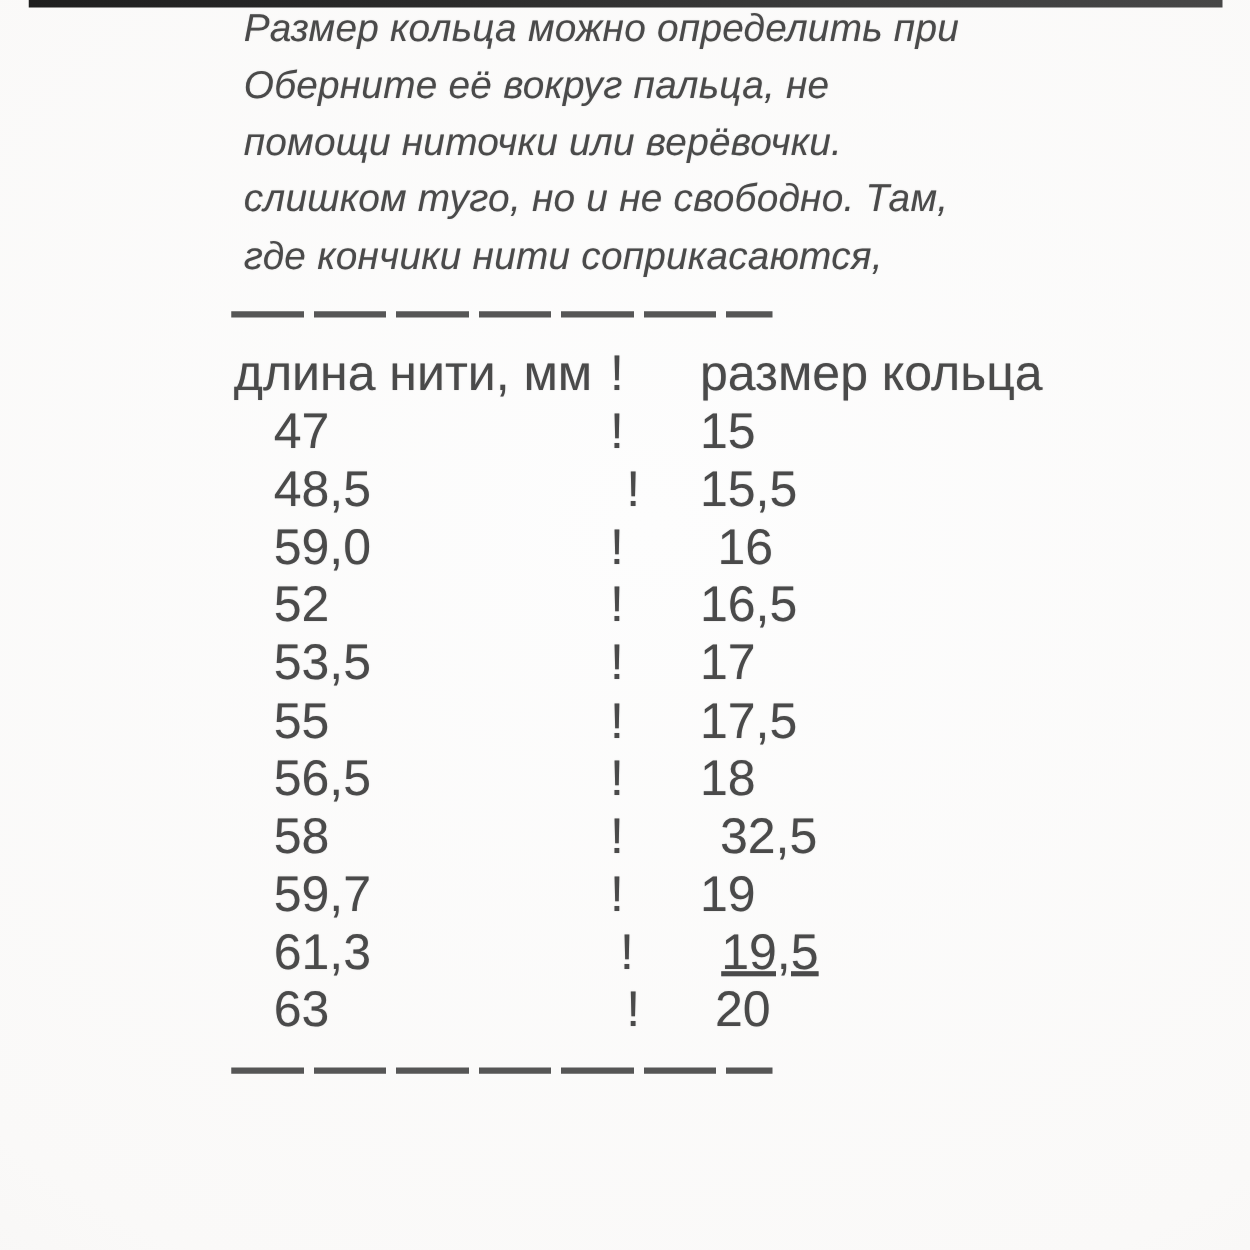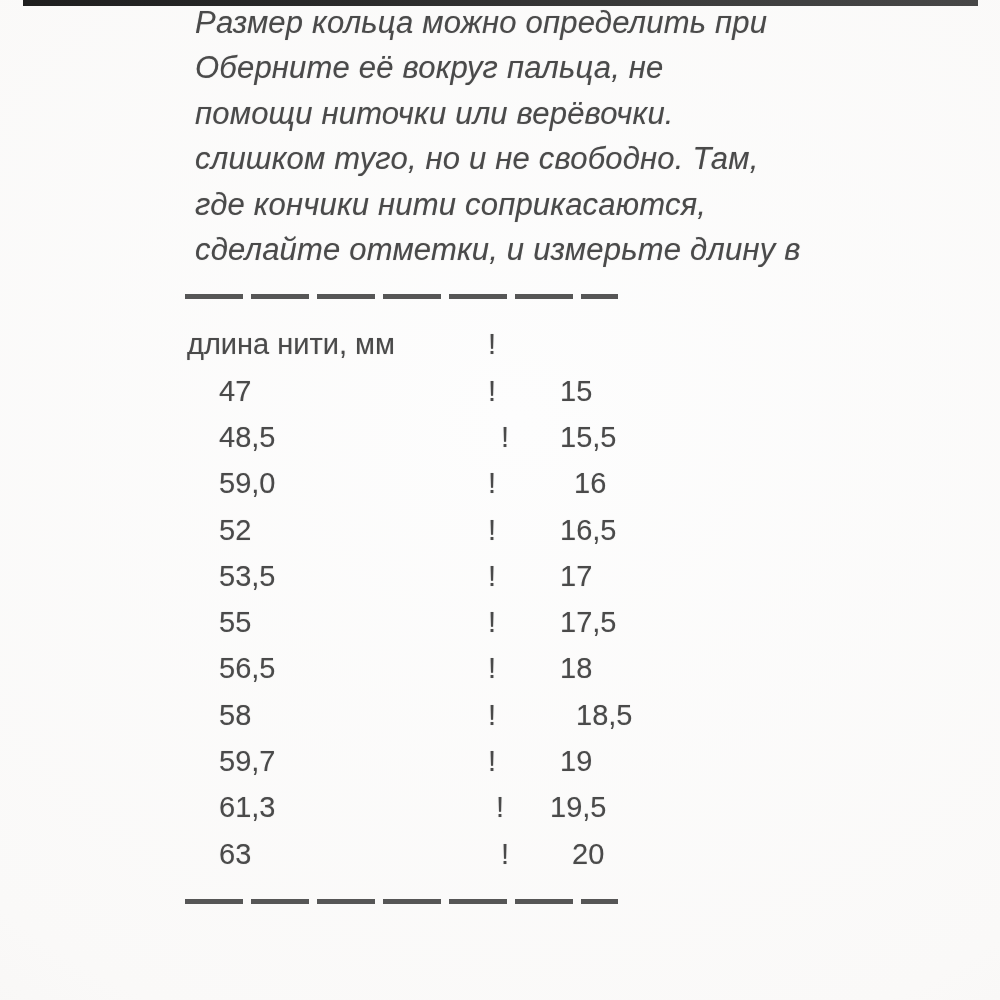--- a/index.html
+++ b/index.html
@@ -43,59 +43,59 @@
     width:433px; height:5px;
     background:repeating-linear-gradient(90deg,
       #565656 0px, #565656 58px,
       transparent 58px, transparent 66px);
   }
   .divider-wrap.bottom{height:50px;}
   .trow{
     position:relative;
     height:46.3px;
     line-height:46.3px;
-    font-size:29px;
+    font-size:40px;
     color:#4a4a4a;
     text-shadow:0 0 1px rgba(74,74,74,.35);
     white-space:nowrap;
   }
   .trow .c-left{position:absolute;left:24px;}
   .trow.header .c-left{left:-8px;}
   .trow .c-sep{position:absolute;left:293px;}
   .trow .c-right{position:absolute;left:365px;}
   
   #rows .trow:nth-child(2) .c-sep{left:306px;}
   #rows .trow:nth-child(10) .c-sep{left:301px;}
   #rows .trow:nth-child(11) .c-sep{left:306px;}
   #rows .trow:nth-child(3) .c-right{left:379px;}
   #rows .trow:nth-child(8) .c-right{left:381px;}
-  #rows .trow:nth-child(10) .c-right{left:355px;}
+  #rows .trow:nth-child(10) .c-right{left:382px;text-decoration:underline;}
   #rows .trow:nth-child(11) .c-right{left:377px;text-align:center;}
 </style>
 </head>
 <body>
 
 <div class="top-bar"></div>
 
 <div class="content">
 
   <div class="para-line">Размер кольца можно определить при</div>
   <div class="para-line">Оберните её вокруг пальца, не</div>
   <div class="para-line">помощи ниточки или верёвочки.</div>
   <div class="para-line">слишком туго, но и не свободно. Там,</div>
   <div class="para-line">где кончики нити соприкасаются,</div>
-  <div class="para-line">сделайте отметки, и измерьте длину в</div>
 
   <div class="divider-wrap">
     <div class="divider"></div>
   </div>
 
   <div class="trow header">
     <span class="c-left">длина нити, мм</span>
     <span class="c-sep">!</span>
+    <span class="c-right">размер кольца</span>
   </div>
 
   <div id="rows">
     <div class="trow">
       <span class="c-left">47</span>
       <span class="c-sep">!</span>
       <span class="c-right">15</span>
     </div>
     <div class="trow">
       <span class="c-left">48,5</span>
@@ -123,21 +123,21 @@
       <span class="c-right">17,5</span>
     </div>
     <div class="trow">
       <span class="c-left">56,5</span>
       <span class="c-sep">!</span>
       <span class="c-right">18</span>
     </div>
     <div class="trow">
       <span class="c-left">58</span>
       <span class="c-sep">!</span>
-      <span class="c-right">18,5</span>
+      <span class="c-right">32,5</span>
     </div>
     <div class="trow">
       <span class="c-left">59,7</span>
       <span class="c-sep">!</span>
       <span class="c-right">19</span>
     </div>
     <div class="trow">
       <span class="c-left">61,3</span>
       <span class="c-sep">!</span>
       <span class="c-right">19,5</span>

